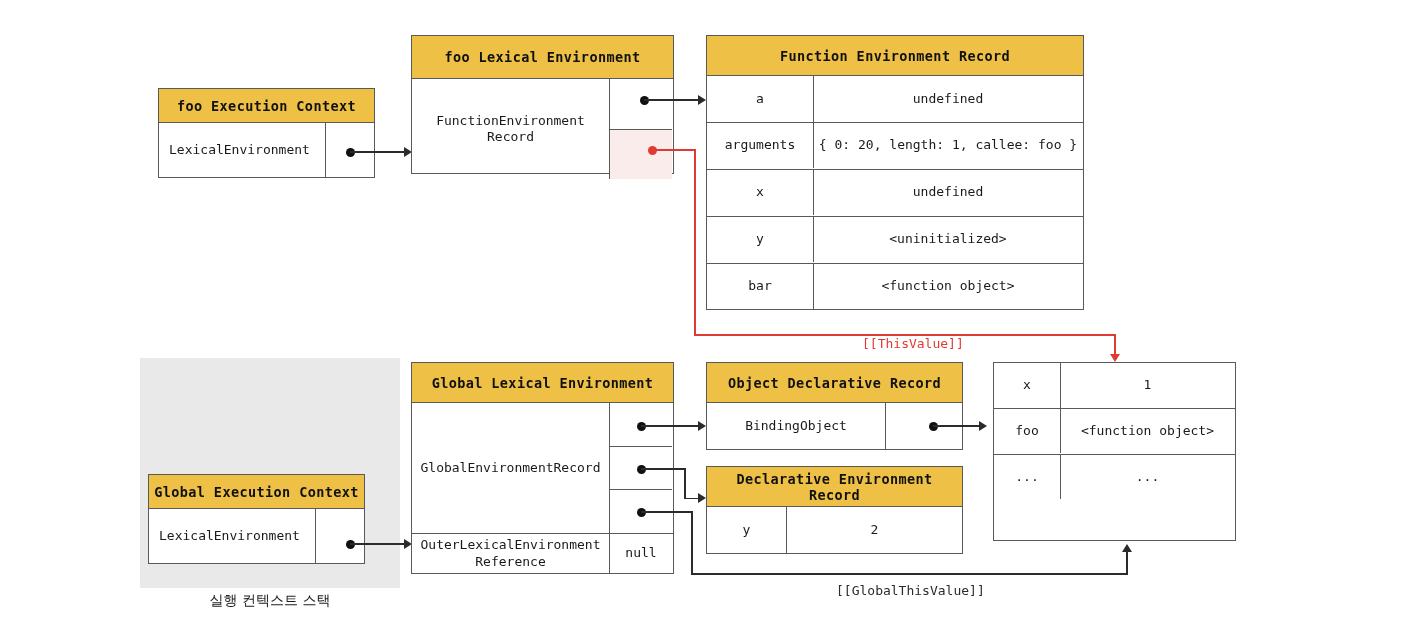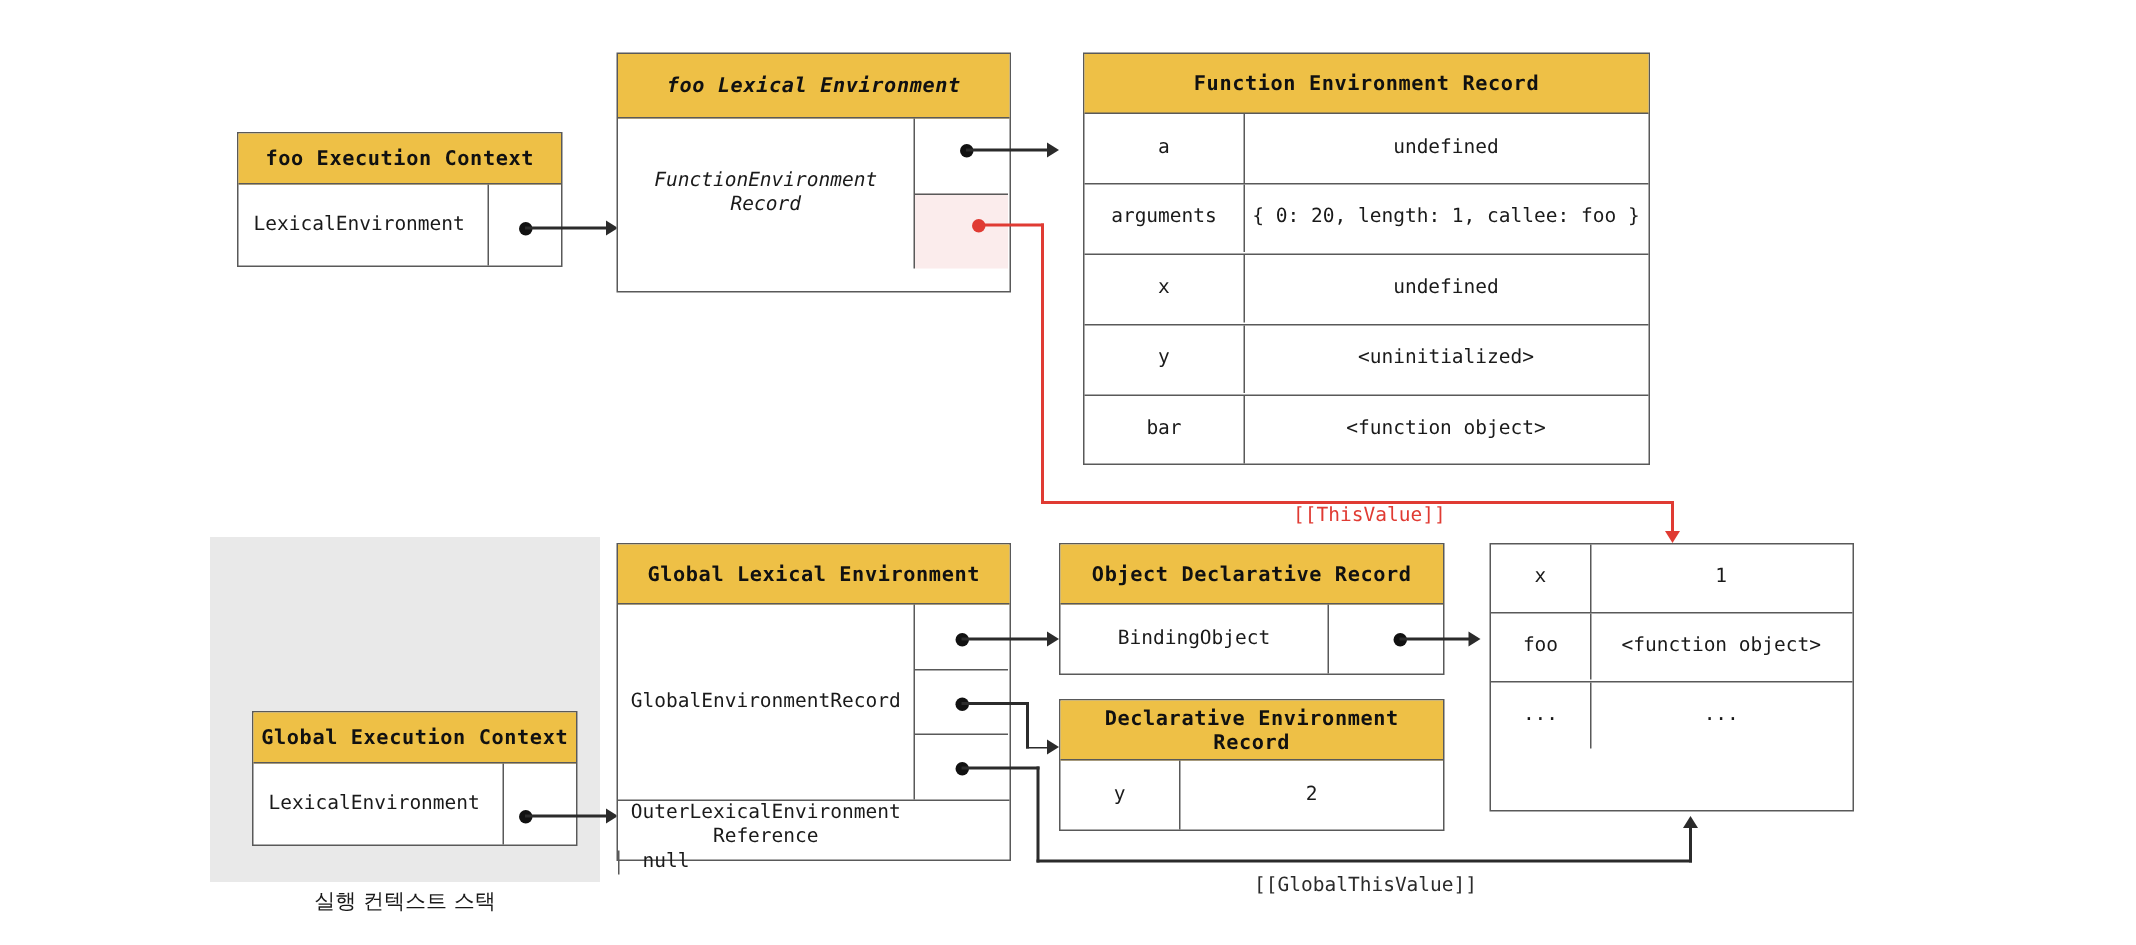--- a/index.html
+++ b/index.html
@@ -127,21 +127,21 @@
     <div class="row" style="height:54px;">
       <div class="cell" style="width:167px; height:54px; justify-content:flex-start; padding-left:10px;">LexicalEnvironment</div>
       <div class="cell vdiv" style="width:49px; height:54px;"></div>
     </div>
   </div>
 
   <div class="dot" style="left:346px; top:148px;"></div>
   <div class="seg" style="left:350px; top:151px; width:56px; height:1.8px;"></div>
   <div class="arrow-r" style="left:404px; top:146.5px;"></div>
 
-  <div class="box" style="left:411px; top:35px; width:263px; height:160px;font-style:italic;">
+  <div class="box" style="left:411px; top:35px; width:263px; height:139px;">
     <div class="hdr" style="height:43px;">foo Lexical Environment</div>
     <div class="row" style="height:100px;">
       <div class="cell" style="width:197px; height:100px; flex-direction:column;">
         <span>FunctionEnvironment</span>
         <span>Record</span>
       </div>
       <div class="vdiv" style="width:63px; height:100px; box-sizing:border-box;">
         <div class="cell" style="height:50px;"></div>
         <div class="cell hdiv pink" style="height:50px;"></div>
       </div>
@@ -153,21 +153,21 @@
   <div class="arrow-r" style="left:698px; top:94.5px;"></div>
 
   <div class="dot red" style="left:648px; top:146px;"></div>
   <div class="seg red" style="left:652px; top:149.3px; width:44px; height:2px;"></div>
   <div class="seg red" style="left:694px; top:149.3px; width:2px; height:186px;"></div>
   <div class="seg red" style="left:694px; top:333.5px; width:422px; height:2px;"></div>
   <div class="seg red" style="left:1114px; top:333.5px; width:2px; height:21px;"></div>
   <div class="arrow-d red" style="left:1109.5px; top:354px;"></div>
   <div class="edge-label red" style="left:862px; top:336px;">[[ThisValue]]</div>
 
-  <div class="box" style="left:706px; top:35px; width:378px; height:275px;margin-left:16px;">
+  <div class="box" style="left:706px; top:35px; width:378px; height:275px;">
     <div class="hdr" style="height:40px;">Function Environment Record</div>
 
     <div class="row" style="height:46px;">
       <div class="cell" style="width:106px; height:46px;">a</div>
       <div class="cell vdiv" style="width:269px; height:46px;">undefined</div>
     </div>
     <div class="row hdiv" style="height:47px;">
       <div class="cell" style="width:106px; height:45px;">arguments</div>
       <div class="cell vdiv" style="width:269px; height:45px;">{ 0: 20, length: 1, callee: foo }</div>
     </div>
@@ -178,21 +178,21 @@
     <div class="row hdiv" style="height:47px;">
       <div class="cell" style="width:106px; height:45px;">y</div>
       <div class="cell vdiv" style="width:269px; height:45px;">&lt;uninitialized&gt;</div>
     </div>
     <div class="row hdiv" style="height:47px;">
       <div class="cell" style="width:106px; height:45px;">bar</div>
       <div class="cell vdiv" style="width:269px; height:45px;">&lt;function object&gt;</div>
     </div>
   </div>
 
-  <div class="box" style="left:168px; top:474px; width:217px; height:90px;">
+  <div class="box" style="left:148px; top:474px; width:217px; height:90px;">
     <div class="hdr" style="height:34px;">Global Execution Context</div>
     <div class="row" style="height:54px;">
       <div class="cell" style="width:167px; height:54px; justify-content:flex-start; padding-left:10px;">LexicalEnvironment</div>
       <div class="cell vdiv" style="width:49px; height:54px;"></div>
     </div>
   </div>
   <div class="dot" style="left:346px; top:540px;"></div>
   <div class="seg" style="left:350px; top:543px; width:56px; height:1.8px;"></div>
   <div class="arrow-r" style="left:404px; top:538.5px;"></div>
 
@@ -201,21 +201,21 @@
 
     <div class="row" style="height:130px;">
       <div class="cell" style="width:197px; height:130px;">GlobalEnvironmentRecord</div>
       <div class="vdiv" style="width:63px; height:130px; box-sizing:border-box;">
         <div class="cell" style="height:43px;"></div>
         <div class="cell hdiv" style="height:43px;"></div>
         <div class="cell hdiv" style="height:42px;"></div>
       </div>
     </div>
 
-    <div class="row hdiv" style="height:41px;flex-direction:column;">
+    <div class="row hdiv" style="height:41px;">
       <div class="cell" style="width:197px; height:39px; flex-direction:column;">
         <span>OuterLexicalEnvironment</span>
         <span>Reference</span>
       </div>
       <div class="cell vdiv" style="width:63px; height:39px;">null</div>
     </div>
   </div>
 
   <div class="dot" style="left:637px; top:422px;"></div>
   <div class="seg" style="left:641px; top:425px; width:59px; height:1.8px;"></div>

